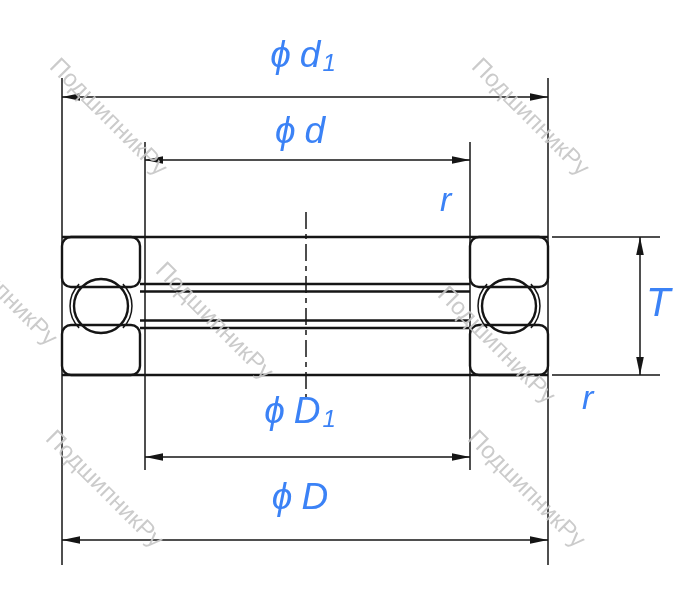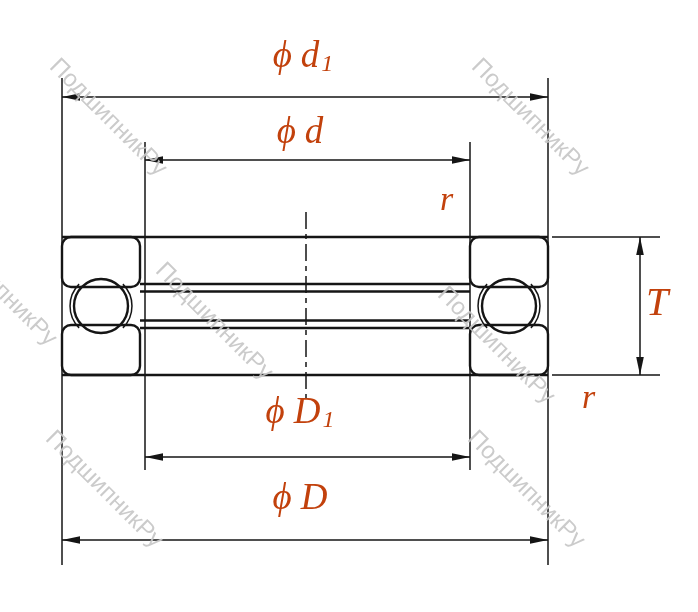--- a/index.html
+++ b/index.html
@@ -10,24 +10,24 @@
     overflow:hidden;
     font-family:"Liberation Serif","DejaVu Serif",serif;
   }
   svg{position:absolute;left:0;top:0;}
   .ln{stroke:#151515;fill:none;}
   .thick{stroke-width:2.4;}
   .thin{stroke-width:1.5;}
   .dim{stroke-width:1.5;}
   .lbl{
     position:absolute;
-    font-family:Liberation Serif, serif;
+    font-family:Liberation Sans, sans-serif;
     font-style:italic;
     font-size:37px;
-    color:#c2410c;
+    color:#3b82f6;
     line-height:1;
     white-space:nowrap;
   }
   .lbl .phi{margin-right:9px;font-style:italic;}
   .lbl .sub{font-size:24px;vertical-align:-4px;margin-left:2px;}
   .lbl.small{font-size:34px;}
   .lbl.big{font-size:40px;}
   .centered{transform:translateX(-50%);}
   .wm{
     position:absolute;

